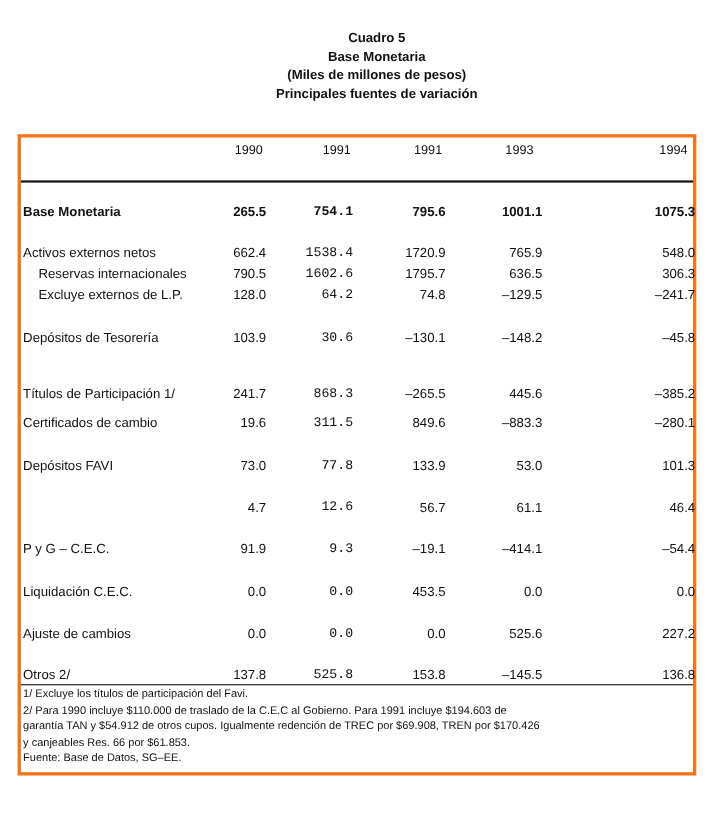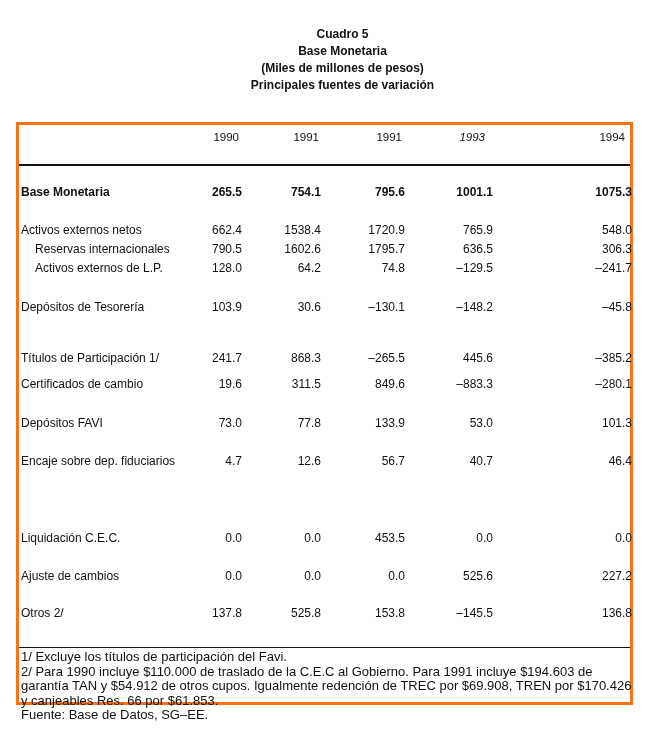--- a/index.html
+++ b/index.html
@@ -24,27 +24,27 @@
     position: absolute; top: 6px; font-size: 11.5px; width: 60px; text-align: right;
   }
   .row { position: absolute; left: 0; width: 100%; height: 16px; font-size: 12px; }
   .row .lbl { position: absolute; left: 2px; top: 0; white-space: nowrap; }
   .row .lbl.indent { left: 16px; }
   .row.bold { font-weight: bold; }
   .row .v { position: absolute; top: 0; width: 70px; text-align: right; }
   .c0 { left: 151px; } .c1 { left: 230px; } .c2 { left: 314px; }
   .c3 { left: 398px; } .c4 { left: 540px; }
   .yr.c0 { left: 160px; } .yr.c1 { left: 240px; } .yr.c2 { left: 323px; }
-  .yr.c3 { left: 406px; font-style: italic; } .yr.c4 { left: 546px; }
-  .row .v.c0 { left: 153px; } .row .v.c1 { left: 232px; } .row .v.c2 { left: 316px; }
+  .yr.c3 { left: 406px; } .yr.c4 { left: 546px; }
+  .row .v.c0 { left: 153px; } .row .v.c1 { left: 232px; font-family: Liberation Mono, monospace; } .row .v.c2 { left: 316px; }
   .row .v.c3 { left: 404px; } .row .v.c4 { left: 543px; }
   .notes {
-    position: absolute; left: 0; top: 522px; width: 100%;
+    position: absolute; left: 0; top: 497px; width: 100%;
     border-top: 1.5px solid #111; box-sizing: border-box;
-    font-size: 13px; line-height: 14.5px; padding: 2px 2px 0 2px;
+    font-size: 10px; line-height: 14.5px; padding: 2px 2px 0 2px;
   }
   .notes div { white-space: nowrap; }
 </style>
 </head>
 <body>
 
 <div class="titles">
   <div>Cuadro 5</div>
   <div>Base Monetaria</div>
   <div>(Miles de millones de pesos)</div>
@@ -81,21 +81,21 @@
   <div class="row" style="top:117px">
     <span class="lbl indent">Reservas internacionales</span>
     <span class="v c0">790.5</span>
     <span class="v c1">1602.6</span>
     <span class="v c2">1795.7</span>
     <span class="v c3">636.5</span>
     <span class="v c4">306.3</span>
   </div>
 
   <div class="row" style="top:136px">
-    <span class="lbl indent">Activos externos de L.P.</span>
+    <span class="lbl indent">Excluye externos de L.P.</span>
     <span class="v c0">128.0</span>
     <span class="v c1">64.2</span>
     <span class="v c2">74.8</span>
     <span class="v c3">–129.5</span>
     <span class="v c4">–241.7</span>
   </div>
 
   <div class="row" style="top:175px">
     <span class="lbl">Depósitos de Tesorería</span>
     <span class="v c0">103.9</span>
@@ -126,28 +126,35 @@
   <div class="row" style="top:291px">
     <span class="lbl">Depósitos FAVI</span>
     <span class="v c0">73.0</span>
     <span class="v c1">77.8</span>
     <span class="v c2">133.9</span>
     <span class="v c3">53.0</span>
     <span class="v c4">101.3</span>
   </div>
 
   <div class="row" style="top:329px">
-    <span class="lbl">Encaje sobre dep. fiduciarios</span>
     <span class="v c0">4.7</span>
     <span class="v c1">12.6</span>
     <span class="v c2">56.7</span>
-    <span class="v c3">40.7</span>
+    <span class="v c3">61.1</span>
     <span class="v c4">46.4</span>
   </div>
 
+  <div class="row" style="top:367px">
+    <span class="lbl">P y G – C.E.C.</span>
+    <span class="v c0">91.9</span>
+    <span class="v c1">9.3</span>
+    <span class="v c2">–19.1</span>
+    <span class="v c3">–414.1</span>
+    <span class="v c4">–54.4</span>
+  </div>
 
   <div class="row" style="top:406px">
     <span class="lbl">Liquidación C.E.C.</span>
     <span class="v c0">0.0</span>
     <span class="v c1">0.0</span>
     <span class="v c2">453.5</span>
     <span class="v c3">0.0</span>
     <span class="v c4">0.0</span>
   </div>
 

